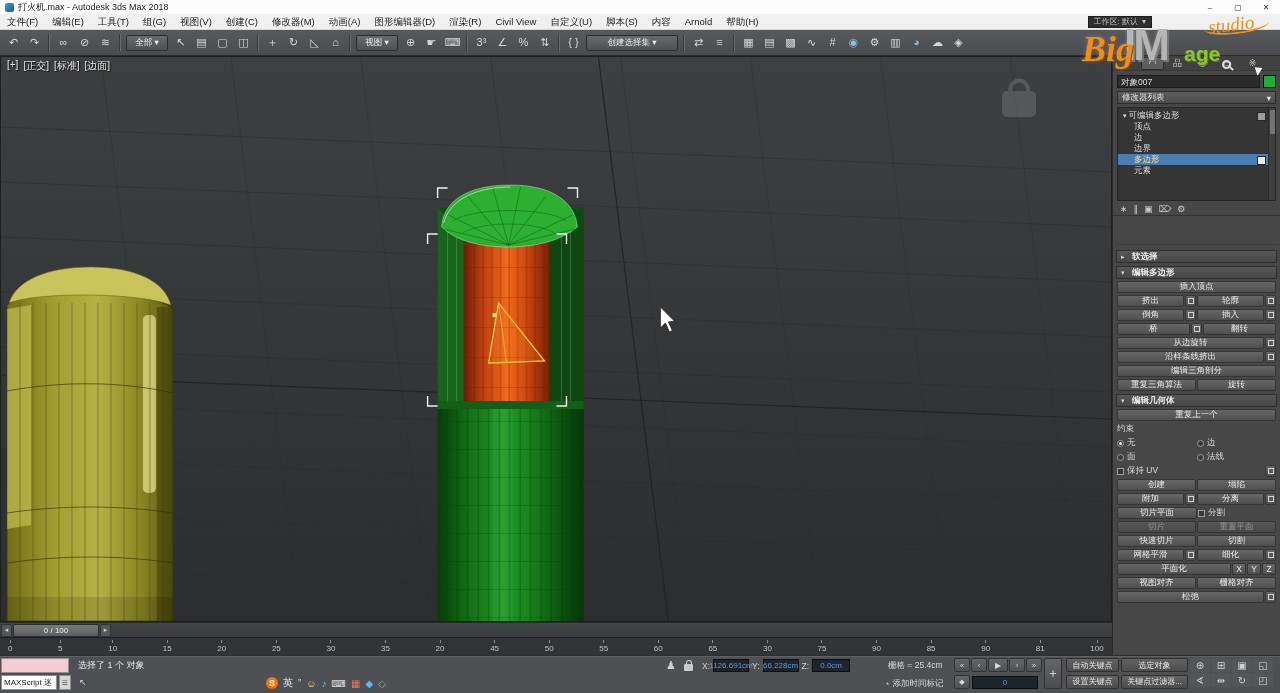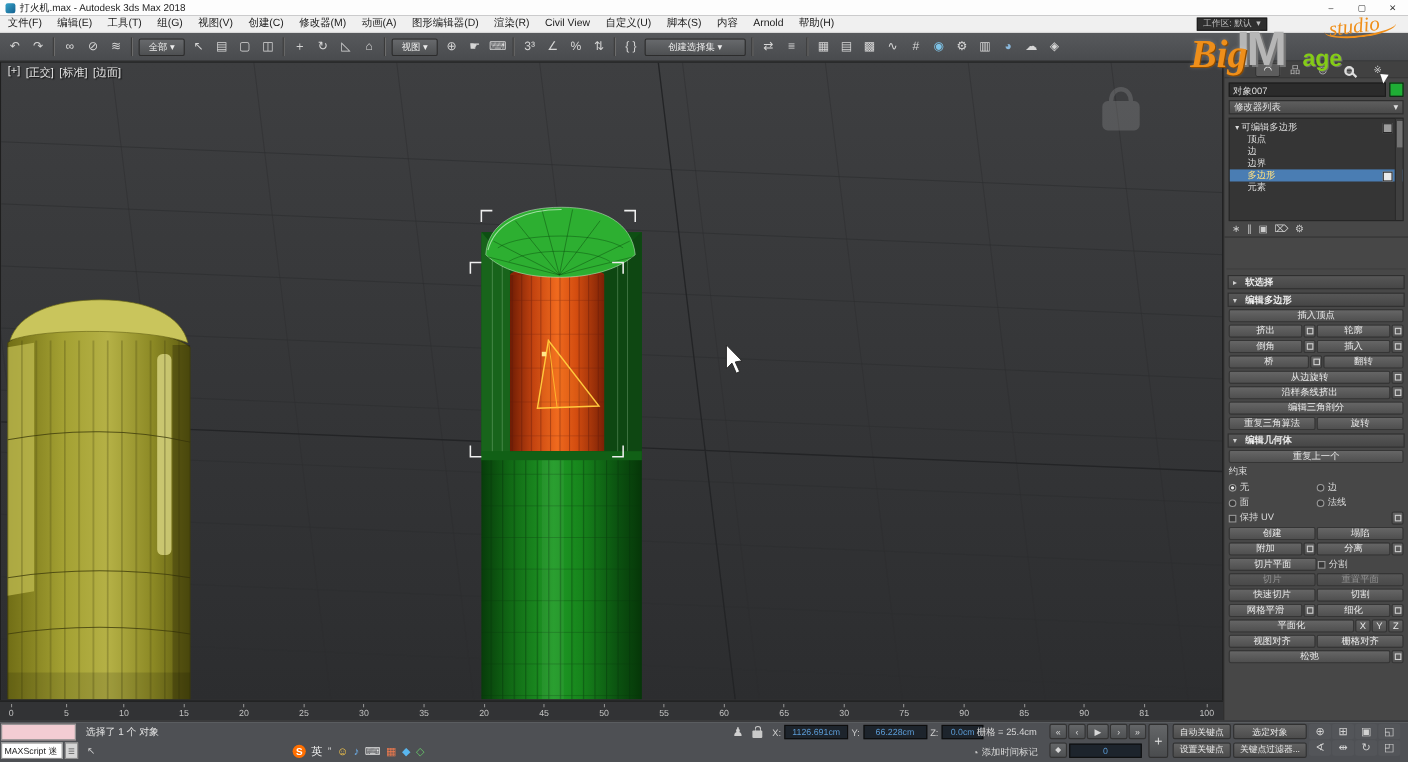--- a/index.html
+++ b/index.html
@@ -100,21 +100,21 @@
   .prompt-line{position:absolute;left:97px;top:37px;color:#dedede;}
   .ime-bar{position:absolute;left:266px;top:20px;height:14px;display:flex;align-items:center;gap:5px;}
   .ime-icon{display:inline-flex;align-items:center;justify-content:center;font-size:10px;}
   .ime-icon.sogou{width:12px;height:12px;border-radius:50%;background:#ff6f00;font-weight:bold;font-size:9px;}
   .isolate-icon{position:absolute;left:666px;top:3px;font-size:11px;color:#d0d0d0;}
   .css-lock{position:absolute;left:684px;top:8px;width:9px;height:7px;background:#c9c9c9;border-radius:1px;}
   .css-lock::before{content:"";position:absolute;left:1.5px;top:-4px;width:4px;height:4px;border:1.5px solid #c9c9c9;border-bottom:none;border-radius:3px 3px 0 0;}
   .coords{position:absolute;left:702px;top:3px;display:flex;align-items:center;gap:3px;}
   .coord-label{font-size:8.5px;color:#cfcfcf;}
   .numfield{height:13px;background:#1d242c;border:1px solid #0d0d0d;color:#5b9bd5;font-size:8px;display:flex;align-items:center;justify-content:center;}
-  .numfield.w50{width:58px;}
+  .numfield.w50{width:36px;}
   .numfield.w38{width:38px;}
   .grid-label{position:absolute;left:888px;top:4px;font-size:8.5px;color:#d8d8d8;}
   .time-tag{position:absolute;left:884px;top:22px;display:flex;align-items:center;gap:3px;font-size:8.5px;color:#d8d8d8;}
   .clock-glyph{color:#c8c8c8;font-size:9px;}
   .playback{position:absolute;left:954px;top:2px;display:flex;gap:1px;}
   .pb-btn{width:16px;height:14px;background:linear-gradient(#646668,#4e5052);border:1px solid #333;border-radius:2px;color:#d8d8d8;font-size:8px;display:flex;align-items:center;justify-content:center;}
   .pb-btn.wide{width:20px;}
   .keymode-btn{position:absolute;left:954px;top:19px;width:16px;height:14px;background:linear-gradient(#646668,#4e5052);border:1px solid #333;border-radius:2px;color:#d8d8d8;font-size:7px;display:flex;align-items:center;justify-content:center;}
   .frame-field{position:absolute;left:972px;top:19.5px;width:66px;}
   .setkeys-btn{position:absolute;left:1044px;top:2px;width:18px;height:31px;background:linear-gradient(#646668,#4a4c4e);border:1px solid #303030;border-radius:2px;color:#e6e6e6;font-size:12px;display:flex;align-items:center;justify-content:center;}
@@ -440,20 +440,25 @@
         </svg>
 
         <div class="vp-label">
           <span class="vp-tag">[+]</span>
             <span class="vp-tag">[正交]</span>
             <span class="vp-tag">[标准]</span>
             <span class="vp-tag">[边面]</span>
         </div>
       </div>
 
+      <div class="timeslider">
+        <div class="ts-btn">◂</div>
+        <div class="ts-handle">0 / 100</div>
+        <div class="ts-btn">▸</div>
+      </div>
 
       <div class="ruler">
         <span class="rtick">0</span>
           <span class="rtick">5</span>
           <span class="rtick">10</span>
           <span class="rtick">15</span>
           <span class="rtick">20</span>
           <span class="rtick">25</span>
           <span class="rtick">30</span>
           <span class="rtick">35</span>

